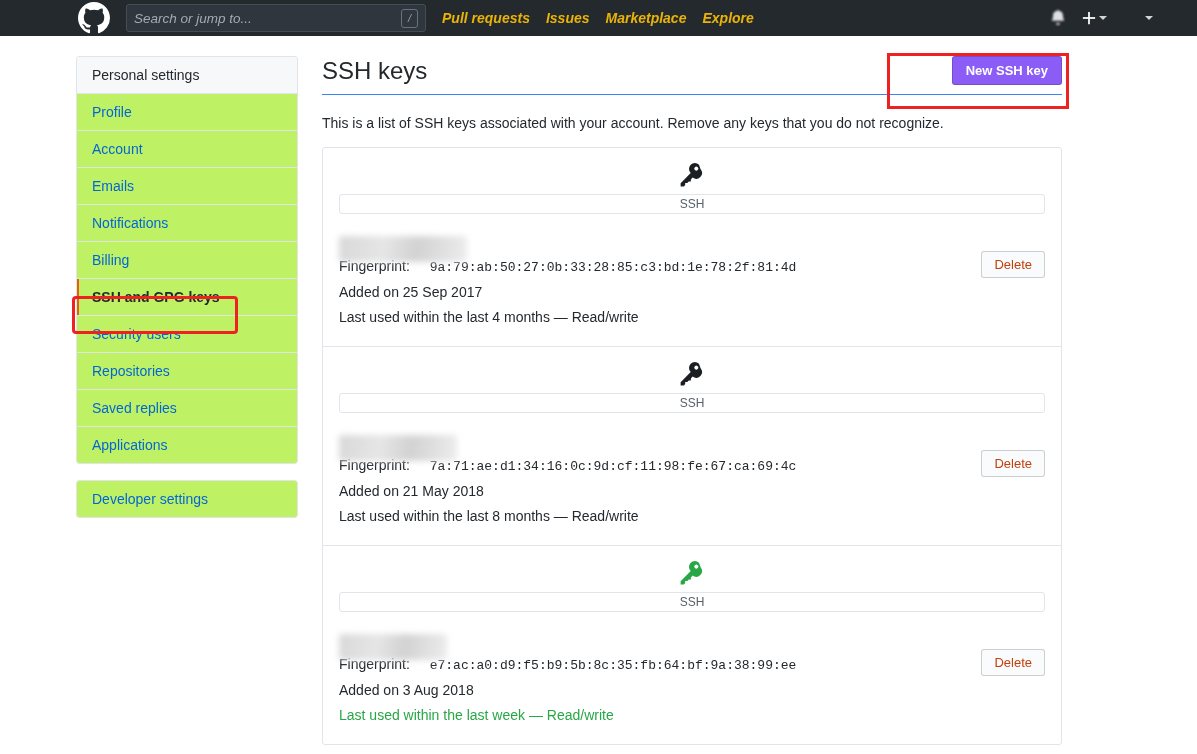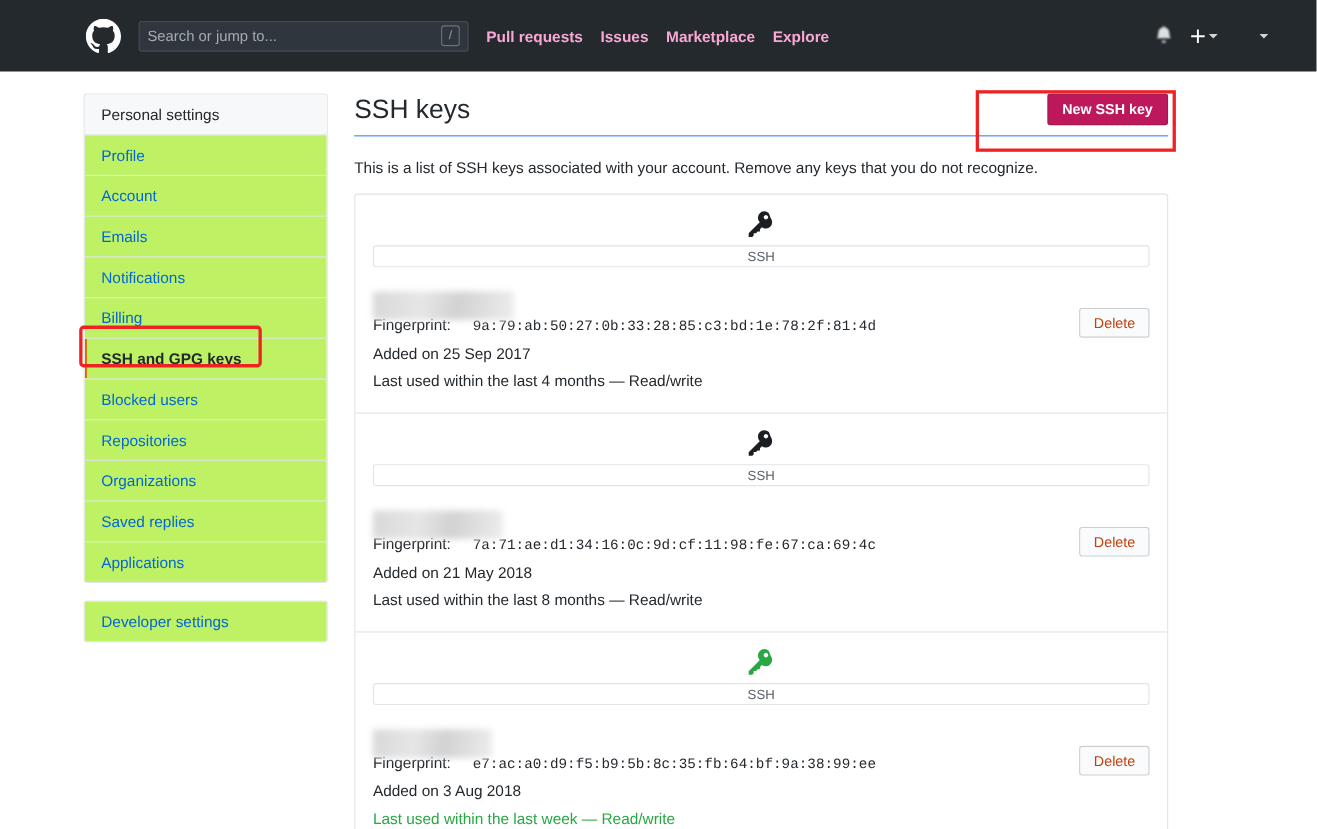--- a/index.html
+++ b/index.html
@@ -9,25 +9,26 @@
     height: 754px;
     background: #ffffff;
     font-family: "Liberation Sans", sans-serif;
     font-size: 14px;
     color: #24292e;
     overflow: hidden;
   }
 
   
   .header {
-    height: 65px;
+    height: 36px;
     background: #24292e;
     display: flex;
     align-items: center;
     padding: 0 16px 0 78px;
+    font-style: italic;
   }
   .gh-logo { width: 32px; height: 32px; flex: none; margin-right: 16px; }
   .gh-logo svg { display: block; }
 
   .search-box {
     width: 300px;
     height: 28px;
     background: #2f363d;
     border: 1px solid #444d56;
     border-radius: 3px;
@@ -46,21 +47,21 @@
     border: 1px solid #6a737d;
     border-radius: 3px;
     color: #9ba2aa;
     font-size: 11px;
     line-height: 1;
     padding: 3px 6px;
   }
 
   .nav-links { display: flex; align-items: center; gap: 16px; }
   .nav-link {
-    color: #f9a8d4;
+    color: #eab308;
     font-size: 14px;
     font-weight: bold;
     white-space: nowrap;
     cursor: pointer;
   }
 
   .header-right {
     margin-left: auto;
     display: flex;
     align-items: center;
@@ -144,21 +145,21 @@
     border-bottom: 1px solid #3b82f6;
     padding-bottom: 8px;
   }
   .page-title {
     font-size: 24px;
     font-weight: normal;
     color: #24292e;
     line-height: 1.25;
   }
   .btn-new {
-    background: #be185d;
+    background: #8b5cf6;
     border: 1px solid rgba(27,31,35,.2);
     border-radius: 3px;
     color: #ffffff;
     font-size: 13px;
     font-weight: bold;
     font-family: "Liberation Sans", sans-serif;
     padding: 6px 13px;
     cursor: pointer;
     white-space: nowrap;
   }
@@ -294,23 +295,22 @@
   <div class="sidebar">
     <div class="menu">
       <div class="menu-heading">Personal settings</div>
 
       <div class="menu-item">Profile</div>
       <div class="menu-item">Account</div>
       <div class="menu-item">Emails</div>
       <div class="menu-item">Notifications</div>
       <div class="menu-item">Billing</div>
       <div class="menu-item selected">SSH and GPG keys</div>
-      <div class="menu-item">Blocked users</div>
+      <div class="menu-item">Security users</div>
       <div class="menu-item">Repositories</div>
-      <div class="menu-item">Organizations</div>
       <div class="menu-item">Saved replies</div>
       <div class="menu-item">Applications</div>
     </div>
 
     <div class="menu spaced">
       <div class="menu-item">Developer settings</div>
     </div>
   </div>
 
   <div class="content">

